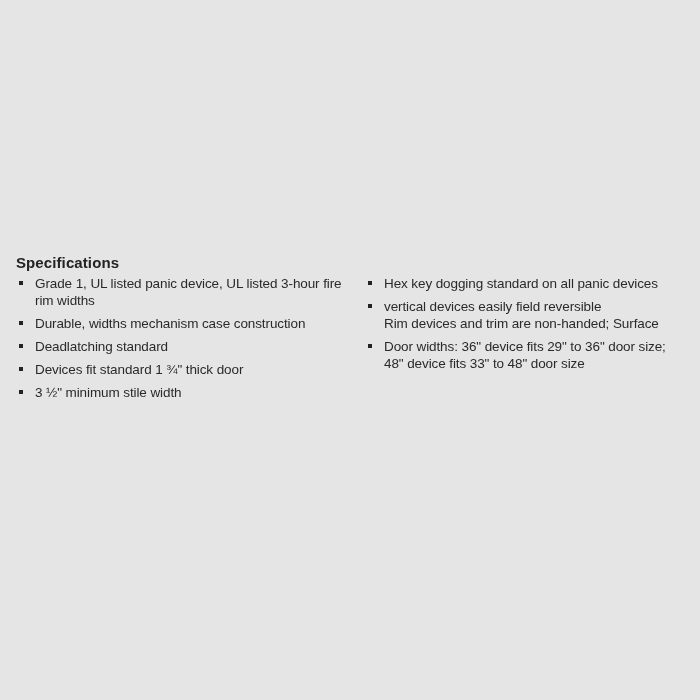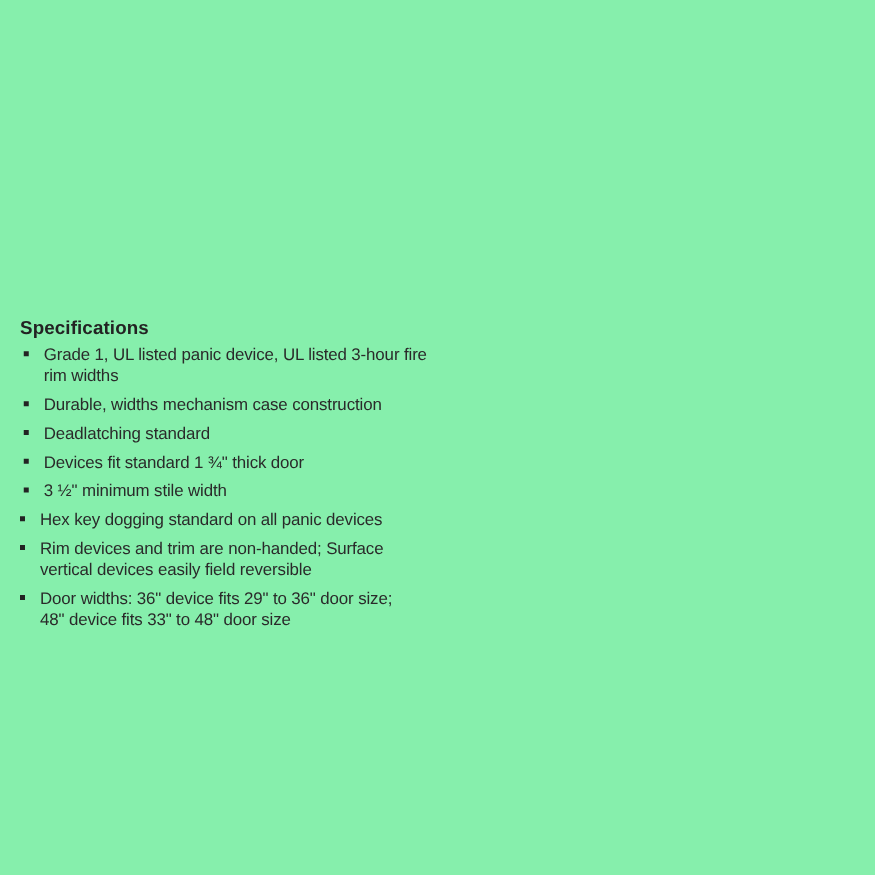--- a/index.html
+++ b/index.html
@@ -4,40 +4,40 @@
 <style>
   * { margin: 0; padding: 0; box-sizing: border-box; }
   html, body {
     width: 700px; height: 700px;
     background: #ffffff;
     font-family: "Liberation Sans", "DejaVu Sans", sans-serif;
   }
   .page {
     position: relative;
     width: 700px; height: 700px;
-    background: #86efac;
+    background: #e5e5e5;
     overflow: hidden;
   }
   .spec-section {
     position: absolute;
     left: 16px;
     top: 254px;
     width: 684px;
   }
   .spec-heading {
     font-size: 15px;
     line-height: 18px;
     font-weight: bold;
     color: #232323;
     letter-spacing: 0.1px;
     margin-bottom: 3px;
   }
   .columns {
     display: flex;
-    flex-direction: column;
+    flex-direction: row;
   }
   .col {
     list-style: none;
   }
   .col.left  { width: 352px; padding-left: 3px; }
   .col.right { width: 329px; }
   .spec-item {
     display: flex;
     align-items: flex-start;
     margin-bottom: 6px;
@@ -104,22 +104,22 @@
       <ul class="col right">
         <li class="spec-item">
           <span class="bullet"></span>
           <span class="item-text">
             <span class="line">Hex key dogging standard on all panic devices</span>
           </span>
         </li>
         <li class="spec-item">
           <span class="bullet"></span>
           <span class="item-text">
+            <span class="line">vertical devices easily field reversible</span>
             <span class="line">Rim devices and trim are non-handed; Surface</span>
-            <span class="line">vertical devices easily field reversible</span>
           </span>
         </li>
         <li class="spec-item">
           <span class="bullet"></span>
           <span class="item-text">
             <span class="line">Door widths: 36" device fits 29" to 36" door size;</span>
             <span class="line">48" device fits 33" to 48" door size</span>
           </span>
         </li>
       </ul>

